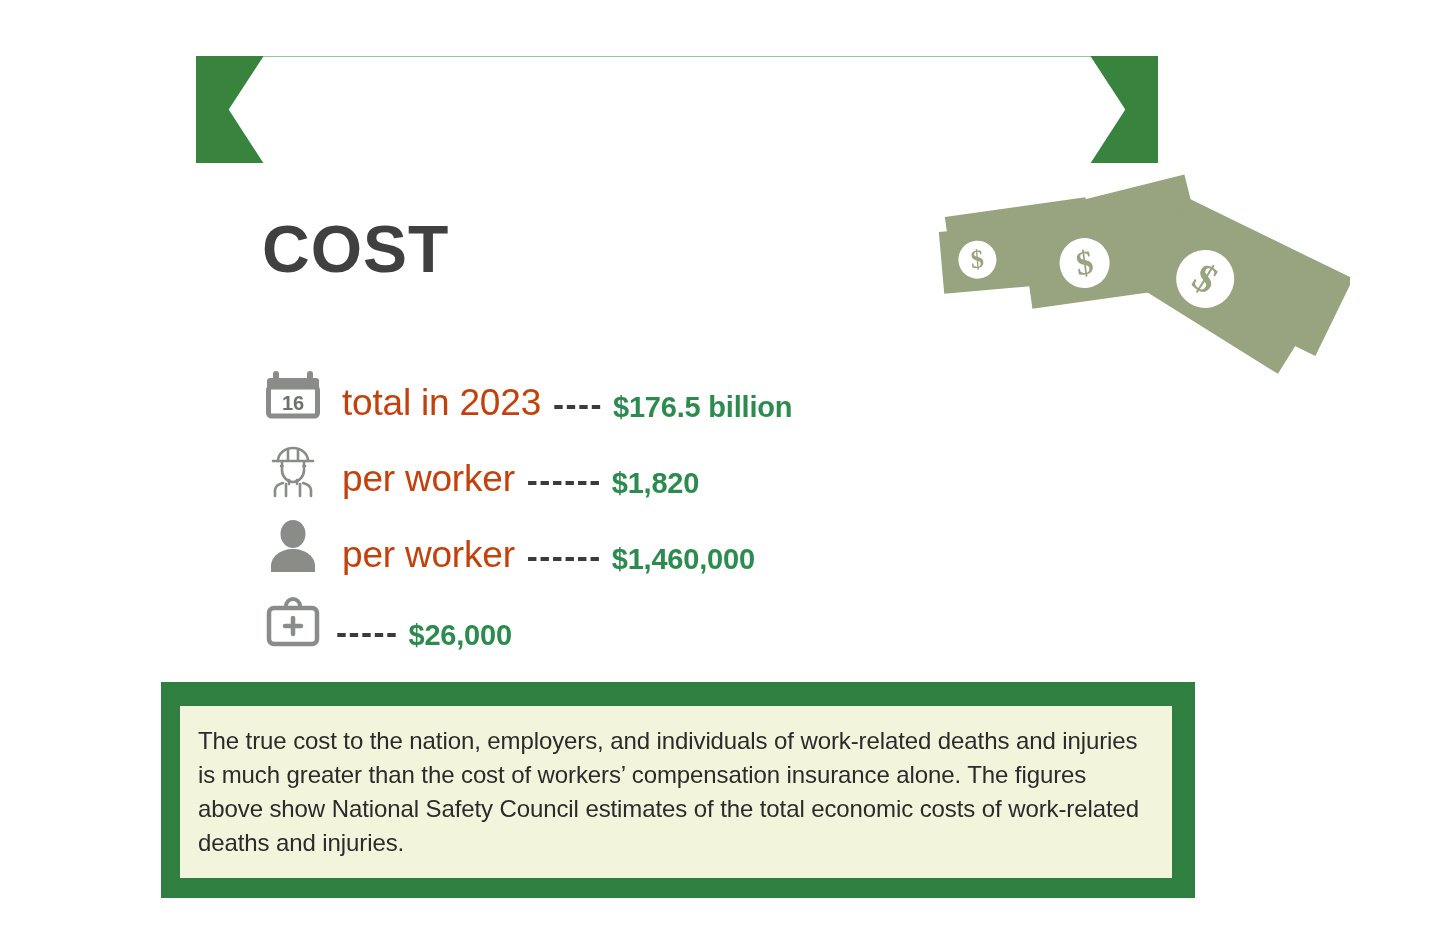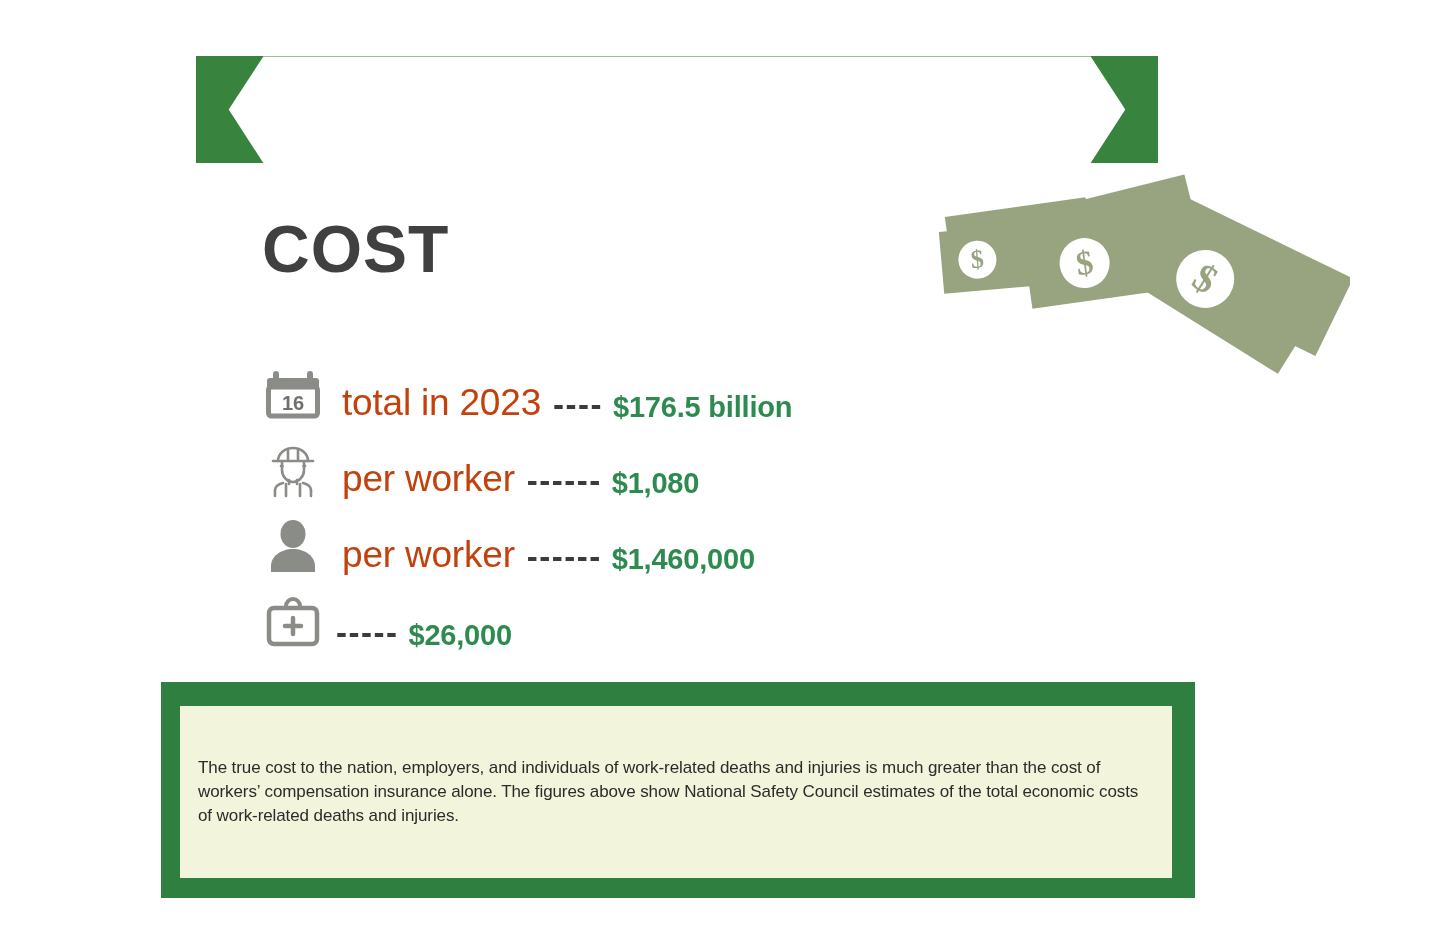--- a/index.html
+++ b/index.html
@@ -132,21 +132,21 @@
     top: 24px;
     right: 23px;
     bottom: 20px;
     background: #f2f5dc;
     box-sizing: border-box;
     display: flex;
     align-items: center;
   }
   .footnote-text {
     padding: 0 18px;
-    font-size: 17px;
+    font-size: 24px;
     line-height: 1.42;
     color: #2b2b2b;
     letter-spacing: -0.1px;
   }
 </style>
 </head>
 <body>
 
 <div class="infographic">
 
@@ -231,21 +231,21 @@
           <path d="M33 40 v4"></path>
           <path d="M11 56 v-6 a12 8 0 0 1 8 -7"></path>
           <path d="M47 56 v-6 a12 8 0 0 0 -8 -7"></path>
 
           <path d="M22 44 v12"></path>
           <path d="M36 44 v12"></path>
         </svg>
       </span>
       <span class="stat-label">per worker</span>
       <span class="stat-dashes">------</span>
-      <span class="stat-value">$1,080</span>
+      <span class="stat-value">$1,820</span>
     </div>
 
     <div class="stat-row">
       <span class="stat-icon">
         <svg width="54" height="54" viewBox="0 0 54 54" xmlns="http://www.w3.org/2000/svg">
           <ellipse cx="27" cy="16" rx="12.5" ry="14" fill="#8a8c88"></ellipse>
           <path d="M27 31 c13 0 22 8 22 17 v6 h-44 v-6 c0 -9 9 -17 22 -17 z" fill="#8a8c88"></path>
         </svg>
       </span>
       <span class="stat-label">per worker</span>

